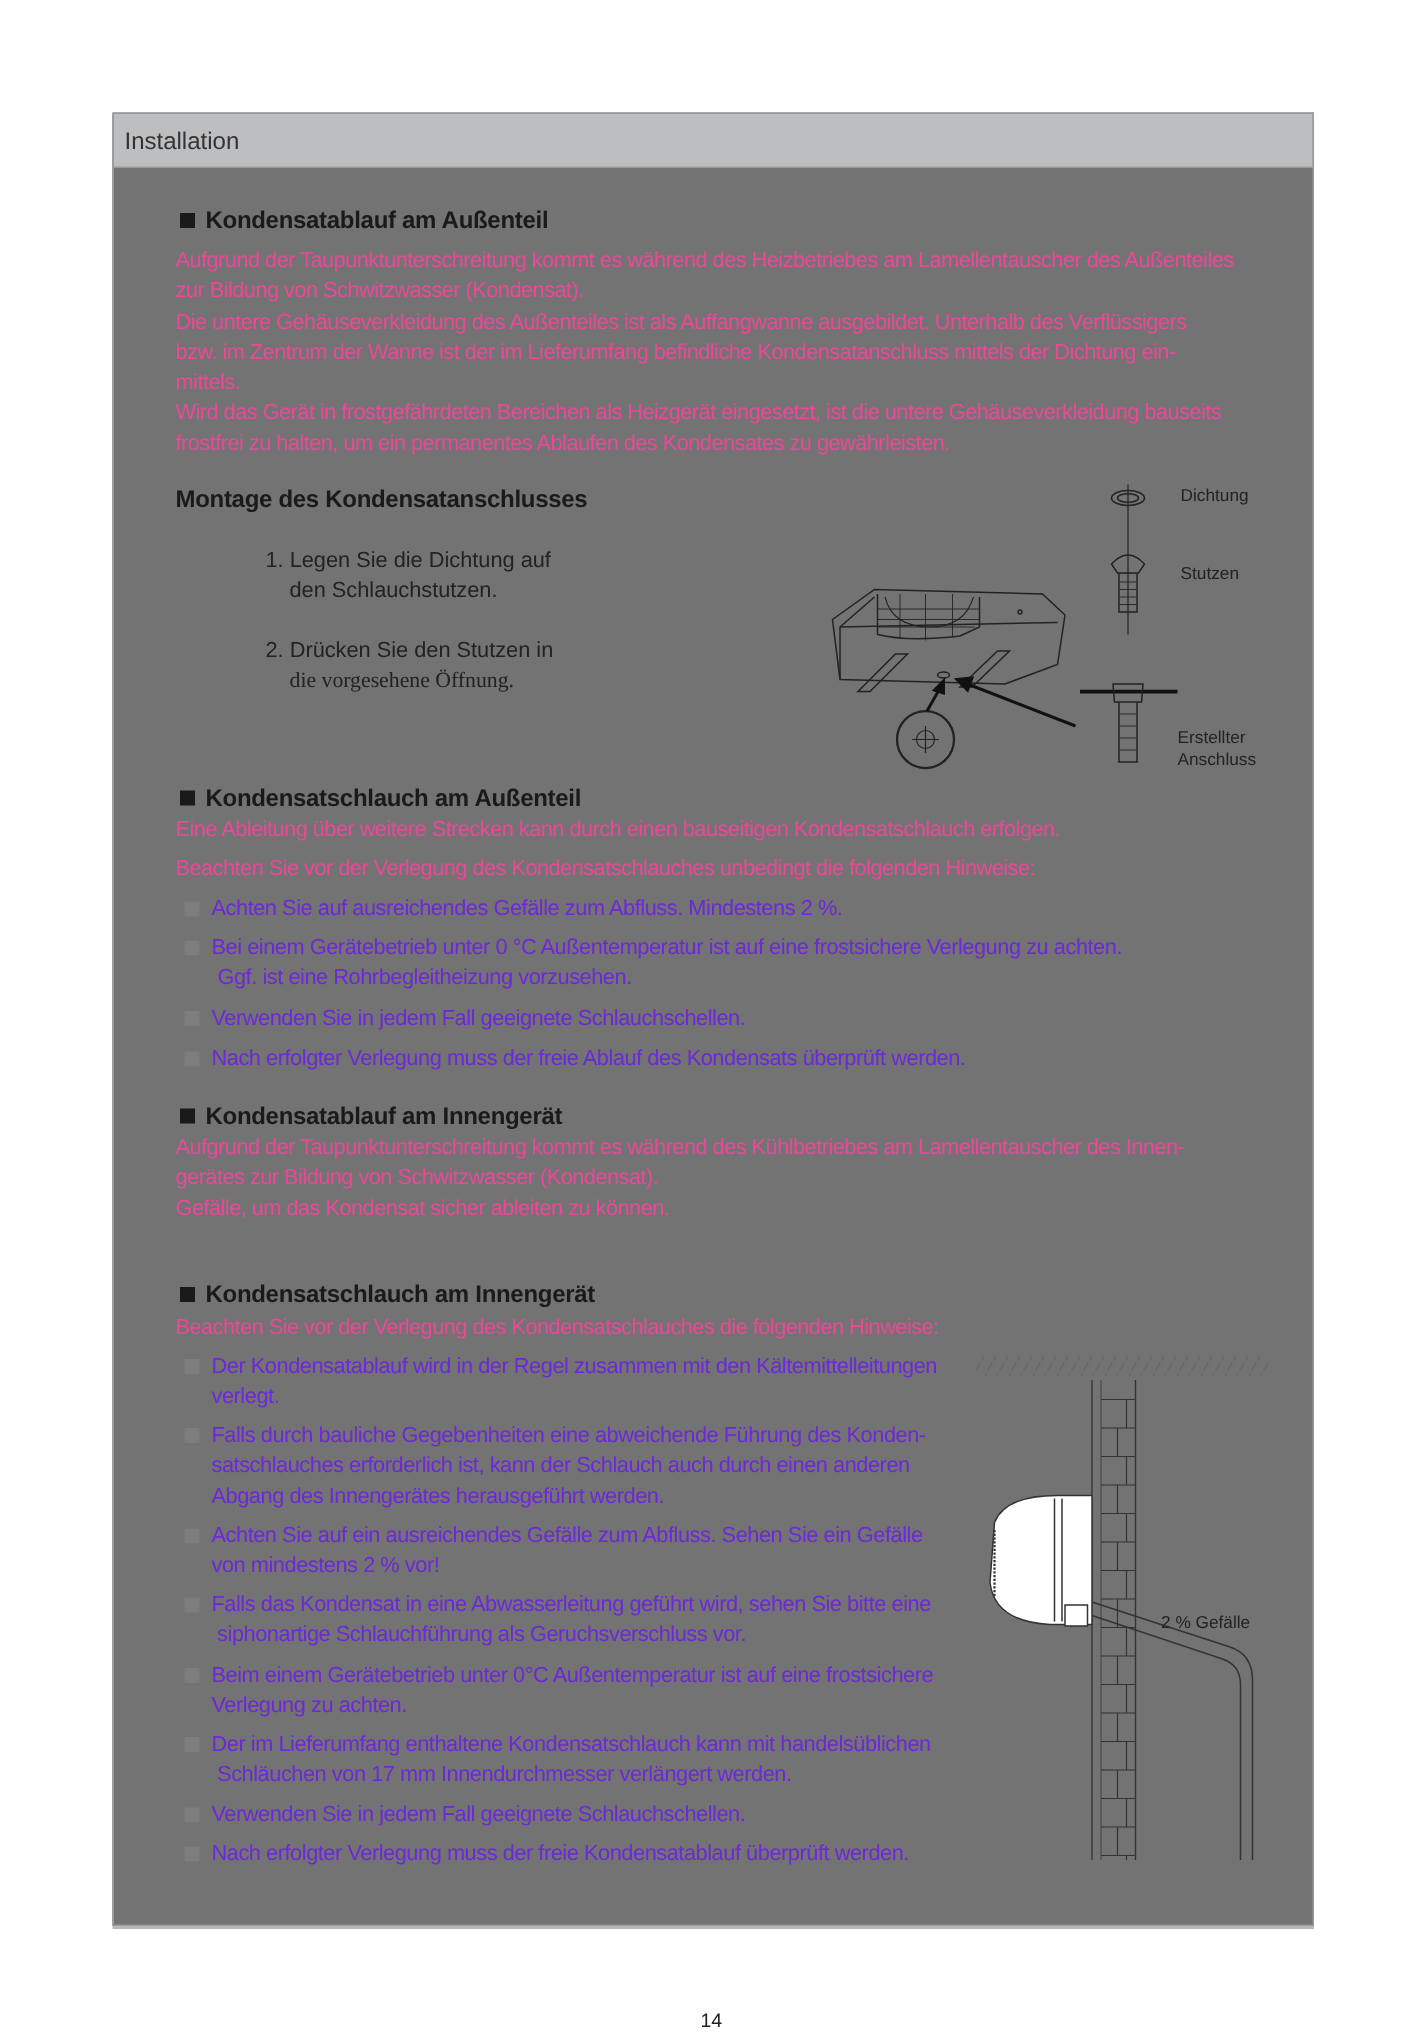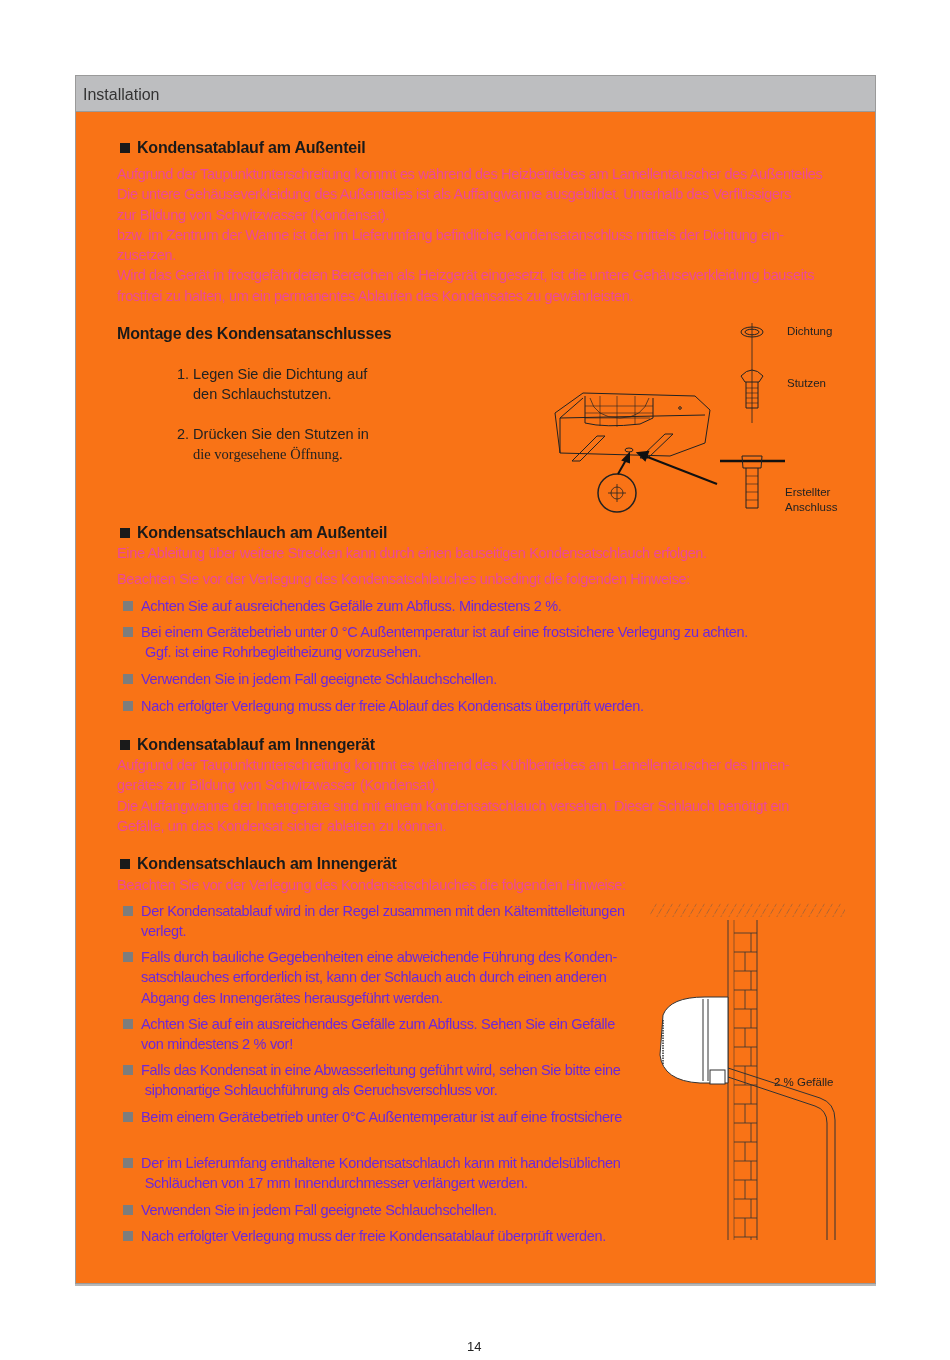--- a/index.html
+++ b/index.html
@@ -1,19 +1,19 @@
 <!DOCTYPE html>
 <html><head>
 <meta charset="utf-8">
 <style>
   html, body { margin: 0; padding: 0; background: #ffffff; }
   body { width: 950px; height: 1360px; position: relative; overflow: hidden;
          font-family: "Liberation Sans", "DejaVu Sans", sans-serif; color: #222; }
   .frame { position: absolute; left: 75px; top: 75px; width: 799px; height: 1207px;
-           border: 1px solid #9a9a9a; box-shadow: 0 2px 0 #b8b8b8; background: #f97316; }
+           border: 1px solid #9a9a9a; box-shadow: 0 2px 0 #b8b8b8; background: #737373; }
   .header { height: 35px; background: #bdbec0; border-bottom: 1px solid #9a9a9a;
             font-size: 16px; line-height: 37px; padding-left: 7px; color: #333; }
   .abs { position: absolute; }
   .h { font-weight: bold; font-size: 16px; color: #1a1a1a; letter-spacing: -0.2px; }
   .h .sq { display: inline-block; width: 10px; height: 10px; background: #1a1a1a; margin-right: 7px; vertical-align: 0px; }
   .p { font-size: 14.5px; line-height: 20.3px; letter-spacing: -0.35px; color: #ec4899; }
   .bl { font-size: 14.5px; line-height: 20.3px; letter-spacing: -0.3px; color: #6d28d9; padding-left: 24px; position: absolute; }
   .bl .sq { position: absolute; left: 6px; top: 5px; width: 10px; height: 10px; background: #7d7d7d; }
   .step { font-size: 14.5px; line-height: 20.3px; color: #222; padding-left: 16px; text-indent: -16px; }
   .lbl { font-size: 11.5px; color: #222; }
@@ -23,24 +23,24 @@
 </head>
 <body>
 
 <div class="frame">
   <div class="header">Installation</div>
 </div>
 
 <div class="abs h" style="left:120px;top:139px;"><span class="sq"></span><span>Kondensatablauf am Außenteil</span></div>
 <div class="abs p" style="left:117px;top:164px;width:740px;">
   <div>Aufgrund der Taupunktunterschreitung kommt es während des Heizbetriebes am Lamellentauscher des Außenteiles</div>
+  <div>zur Bildung von Schwitzwasser (Kondensat).</div>
   <div>Die untere Gehäuseverkleidung des Außenteiles ist als Auffangwanne ausgebildet. Unterhalb des Verflüssigers</div>
-  <div>zur Bildung von Schwitzwasser (Kondensat).</div>
   <div>bzw. im Zentrum der Wanne ist der im Lieferumfang befindliche Kondensatanschluss mittels der Dichtung ein-</div>
-  <div>zusetzen.</div>
+  <div>mittels.</div>
   <div>Wird das Gerät in frostgefährdeten Bereichen als Heizgerät eingesetzt, ist die untere Gehäuseverkleidung bauseits</div>
   <div>frostfrei zu halten, um ein permanentes Ablaufen des Kondensates zu gewährleisten.</div>
 </div>
 
 <div class="abs h" style="left:117px;top:325px;">Montage des Kondensatanschlusses</div>
 <div class="abs step" style="left:177px;top:364px;">
   <div>1. Legen Sie die Dichtung auf</div>
   <div style="padding-left:16px;">den Schlauchstutzen.</div>
 </div>
 <div class="abs step" style="left:177px;top:424px;">
@@ -117,21 +117,20 @@
   </div>
 <div class="bl" style="left:117px;top:696px;">
     <span class="sq"></span>
     <div>Nach erfolgter Verlegung muss der freie Ablauf des Kondensats überprüft werden.</div>
   </div>
 
 <div class="abs h" style="left:120px;top:736px;"><span class="sq"></span><span>Kondensatablauf am Innengerät</span></div>
 <div class="abs p" style="left:117px;top:755px;width:740px;">
   <div>Aufgrund der Taupunktunterschreitung kommt es während des Kühlbetriebes am Lamellentauscher des Innen-</div>
   <div>gerätes zur Bildung von Schwitzwasser (Kondensat).</div>
-  <div>Die Auffangwanne der Innengeräte sind mit einem Kondensatschlauch versehen. Dieser Schlauch benötigt ein</div>
   <div>Gefälle, um das Kondensat sicher ableiten zu können.</div>
 </div>
 
 <div class="abs h" style="left:120px;top:855px;"><span class="sq"></span><span>Kondensatschlauch am Innengerät</span></div>
 <div class="abs p" style="left:117px;top:875px;">Beachten Sie vor der Verlegung des Kondensatschlauches die folgenden Hinweise:</div>
 
 <div class="bl" style="left:117px;top:901px;">
     <span class="sq"></span>
     <div>Der Kondensatablauf wird in der Regel zusammen mit den Kältemittelleitungen</div>
     <div>verlegt.</div>
@@ -148,20 +147,21 @@
     <div>von mindestens 2 % vor!</div>
   </div>
 <div class="bl" style="left:117px;top:1060px;">
     <span class="sq"></span>
     <div>Falls das Kondensat in eine Abwasserleitung geführt wird, sehen Sie bitte eine</div>
     <div style="white-space:pre;"> siphonartige Schlauchführung als Geruchsverschluss vor.</div>
   </div>
 <div class="bl" style="left:117px;top:1107px;">
     <span class="sq"></span>
     <div>Beim einem Gerätebetrieb unter 0°C Außentemperatur ist auf eine frostsichere</div>
+    <div>Verlegung zu achten.</div>
   </div>
 <div class="bl" style="left:117px;top:1153px;">
     <span class="sq"></span>
     <div>Der im Lieferumfang enthaltene Kondensatschlauch kann mit handelsüblichen</div>
     <div style="white-space:pre;"> Schläuchen von 17 mm Innendurchmesser verlängert werden.</div>
   </div>
 <div class="bl" style="left:117px;top:1200px;">
     <span class="sq"></span>
     <div>Verwenden Sie in jedem Fall geeignete Schlauchschellen.</div>
   </div>

